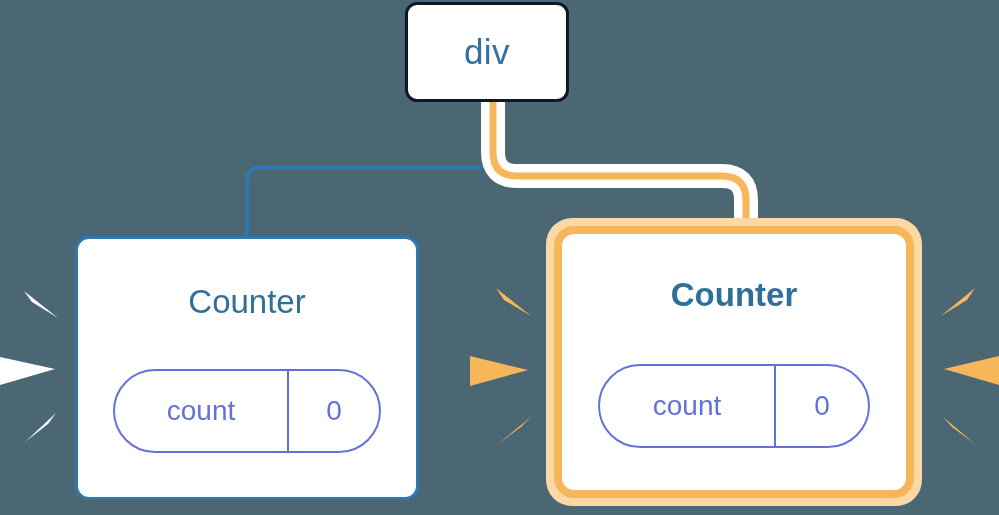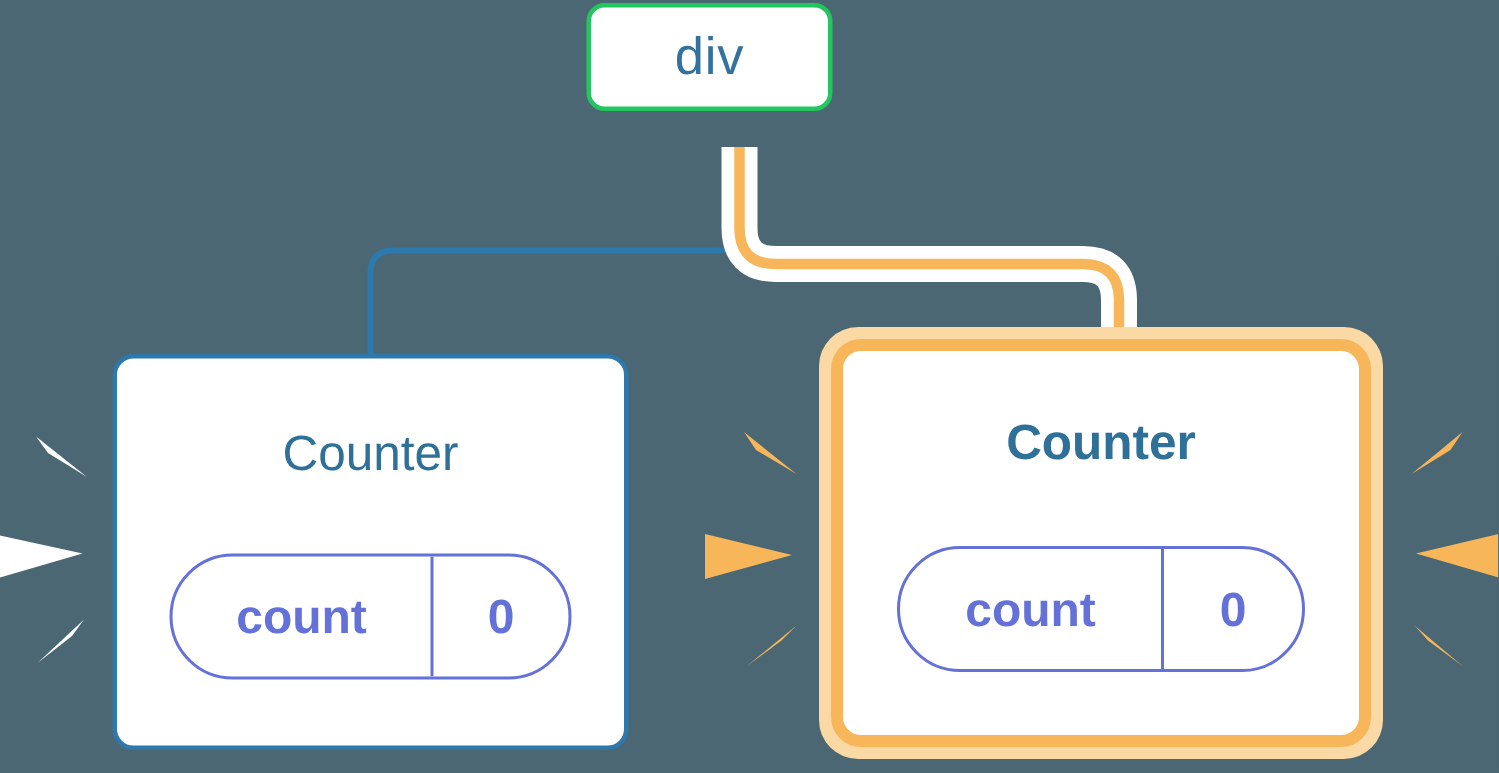--- a/index.html
+++ b/index.html
@@ -34,25 +34,25 @@
     height: 515px;
   }
 
   
   .node {
     position: absolute;
     background: #ffffff;
     box-sizing: border-box;
   }
   .node-div {
-    left: 391px;
+    left: 405px;
     top: 2px;
     width: 164px;
-    height: 72px;
-    border: 3px solid #22c55e;
+    height: 100px;
+    border: 3px solid #0f172a;
     border-radius: 12px;
     display: flex;
     align-items: center;
     justify-content: center;
     z-index: 5;
   }
   .node-div .node-title {
     font-size: 35px;
     color: #33719e;
     font-weight: 400;
@@ -121,22 +121,22 @@
     border-radius: 999px;
     height: 80px;
     background: #ffffff;
     overflow: hidden;
   }
   .pill-key, .pill-val {
     display: flex;
     align-items: center;
     justify-content: center;
     color: #6471d8;
-    font-size: 32px;
-    font-weight: 700;
+    font-size: 28px;
+    font-weight: 400;
   }
   .pill-key { width: 172px; }
   .pill-val {
     width: 90px;
     border-left: 2px solid #6471d8;
   }
   .node-right .pill-key { width: 174px; }
   .node-right .pill-val { width: 92px; }
 </style>
 </head>

